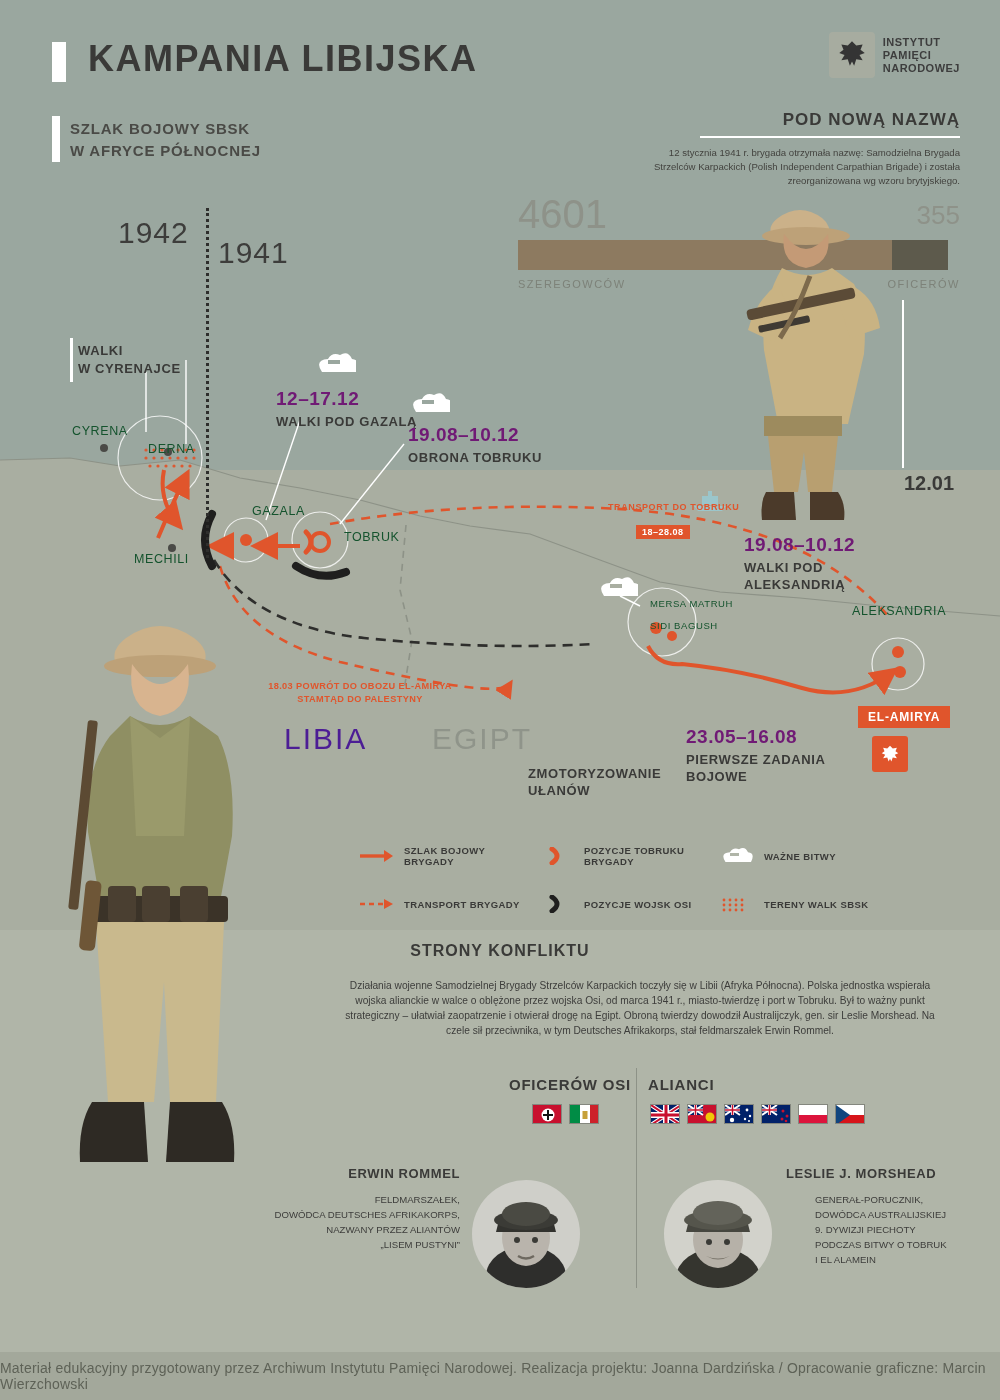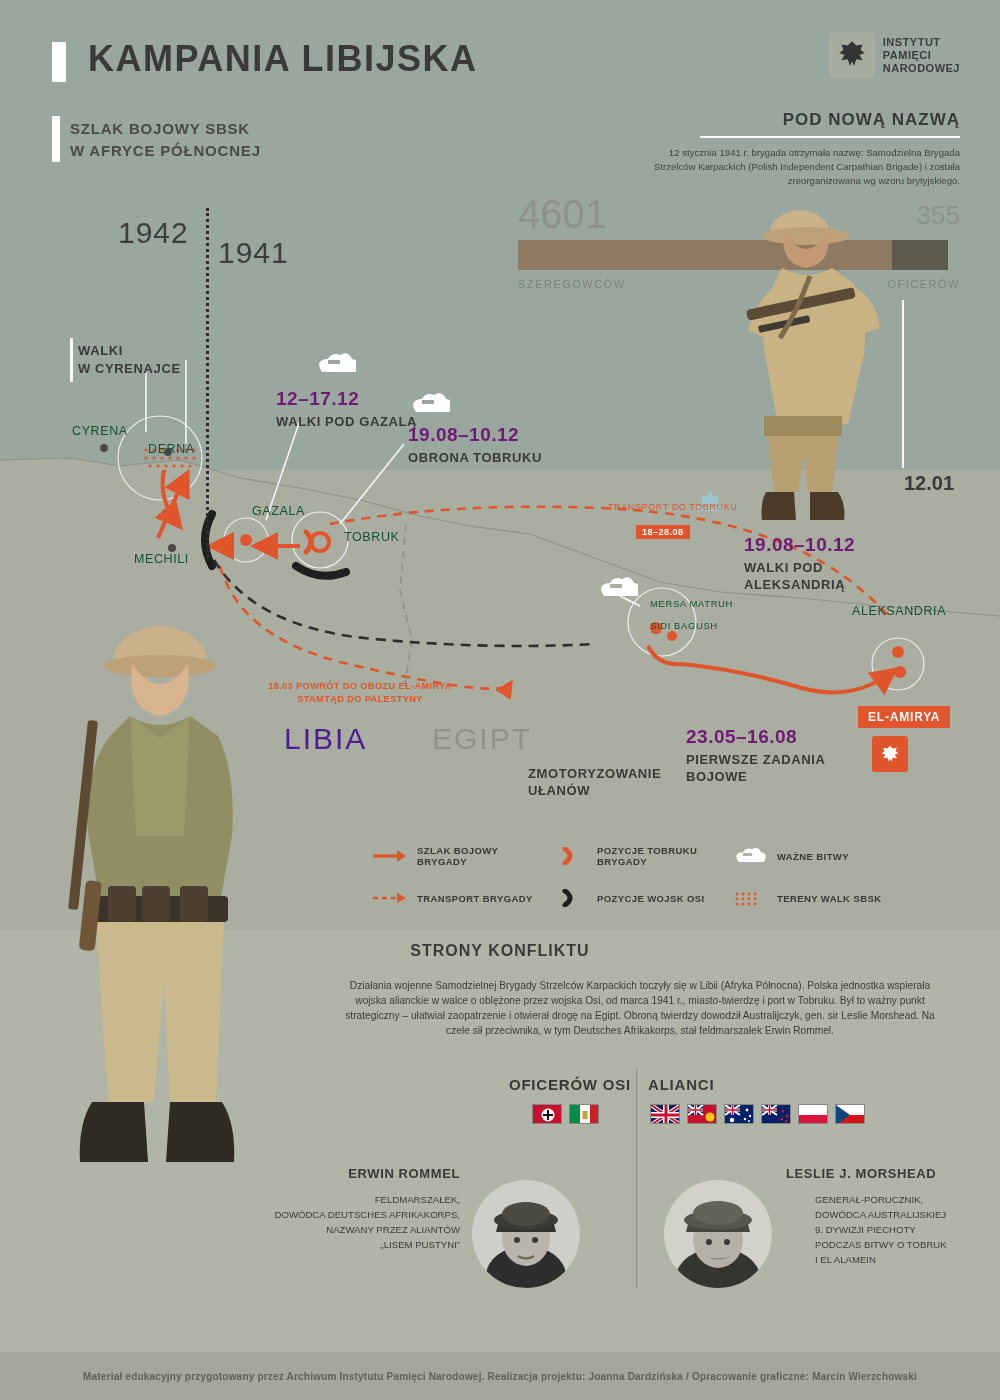--- a/index.html
+++ b/index.html
@@ -24,21 +24,21 @@
   }
   #bg-bottom {
     position: absolute; left: 0; top: 930px; width: 1000px; height: 470px;
     background: #b0b5a8;
   }
   #footer-bar {
     position: absolute; left: 0; bottom: 0; width: 1000px; height: 48px;
     background: #a3a89b;
     display: flex; align-items: center; justify-content: center;
   }
-  #footer-bar .txt { font-size: 10px; color: #5e6257; letter-spacing: .2px; font-weight: bold; }
+  #footer-bar .txt { font-size: 14px; color: #5e6257; letter-spacing: .2px; }
 
   
   #header-tick {
     position: absolute; left: 52px; top: 42px; width: 14px; height: 40px;
     background: #ffffff;
   }
   #main-title {
     position: absolute; left: 88px; top: 38px;
     font-size: 36px; font-weight: bold; letter-spacing: 1.5px;
     color: #3a3a38;
@@ -103,21 +103,21 @@
     position: absolute; left: 78px; top: 342px;
     font-size: 13px; font-weight: bold; line-height: 18px; letter-spacing: .6px;
     color: #3a3a38; white-space: pre-line;
   }
   #walki-cyr-bar { position: absolute; left: 70px; top: 338px; width: 3px; height: 44px; background: #ffffff; }
 
   #libia { position: absolute; left: 284px; top: 722px; font-size: 30px; color: #4c1d95; letter-spacing: 2px; }
   #egipt { position: absolute; left: 432px; top: 722px; font-size: 30px; color: #8f948a; letter-spacing: 2px; }
 
   #transport-label {
-    position: absolute; left: 608px; top: 502px; font-size: 9px; font-weight: normal;
+    position: absolute; left: 608px; top: 502px; font-size: 9px; font-weight: bold;
     color: #e0552c; letter-spacing: .6px;
   }
   #transport-chip {
     position: absolute; left: 636px; top: 525px; background: #e0552c; color: #fff;
     font-size: 9px; font-weight: bold; padding: 2px 6px; letter-spacing: .5px;
   }
   #powrot-label {
     position: absolute; left: 255px; top: 680px; width: 210px; text-align: center;
     font-size: 9.2px; font-weight: bold; color: #e0552c; letter-spacing: .4px;
     line-height: 13px; white-space: pre-line;
@@ -129,22 +129,22 @@
   #elamirya-badge {
     position: absolute; left: 872px; top: 736px; width: 36px; height: 36px;
     background: #e0552c; border-radius: 3px;
     display: flex; align-items: center; justify-content: center;
     color: #fff; font-size: 22px;
   }
   #date-1201 { position: absolute; left: 876px; top: 472px; font-size: 20px; font-weight: bold; color: #3a3a38; margin-left: 28px; }
   #line-1201 { position: absolute; left: 902px; top: 300px; width: 2px; height: 168px; background: #ffffff; }
 
   
-  #legend { position: absolute; left: 371px; top: 845px; width: 560px; display: grid;
-            grid-template-columns: 180px 180px 200px; row-gap: 22px; align-items: center; }
+  #legend { position: absolute; left: 358px; top: 845px; width: 560px; display: grid;
+            grid-template-columns: 180px 180px 200px; row-gap: 28px; align-items: center; }
   .lg { display: flex; align-items: center; gap: 10px; }
   .lg .lbl { font-size: 9.5px; font-weight: bold; letter-spacing: .4px; color: #3a3a38; }
   .lg .sw { width: 36px; height: 18px; position: relative; flex: 0 0 36px; }
 
   
   #strony-title { position: absolute; left: 0; top: 942px; width: 1000px; text-align: center;
                   font-size: 16px; font-weight: bold; letter-spacing: 1px; color: #3a3a38; }
   #strony-text { position: absolute; left: 340px; top: 978px; width: 600px;
                  font-size: 10.2px; line-height: 15px; color: #3d3d3b; text-align: center; }
 

